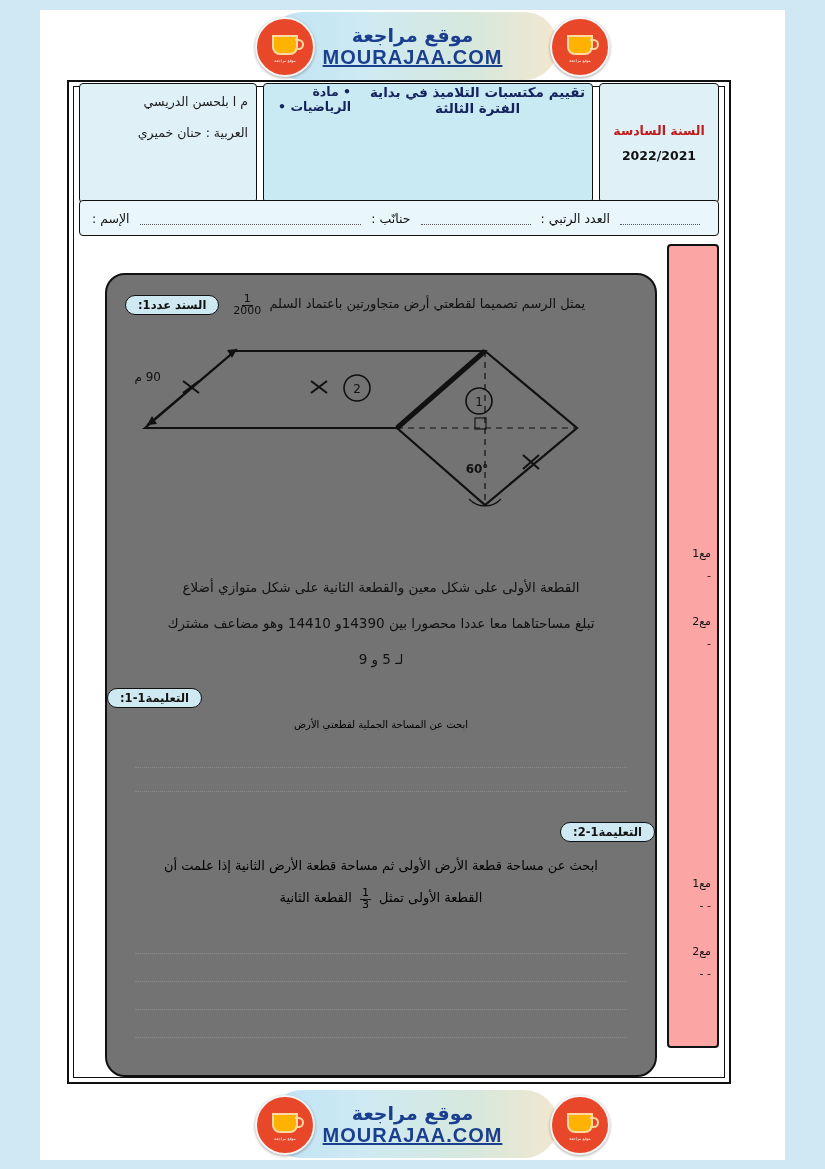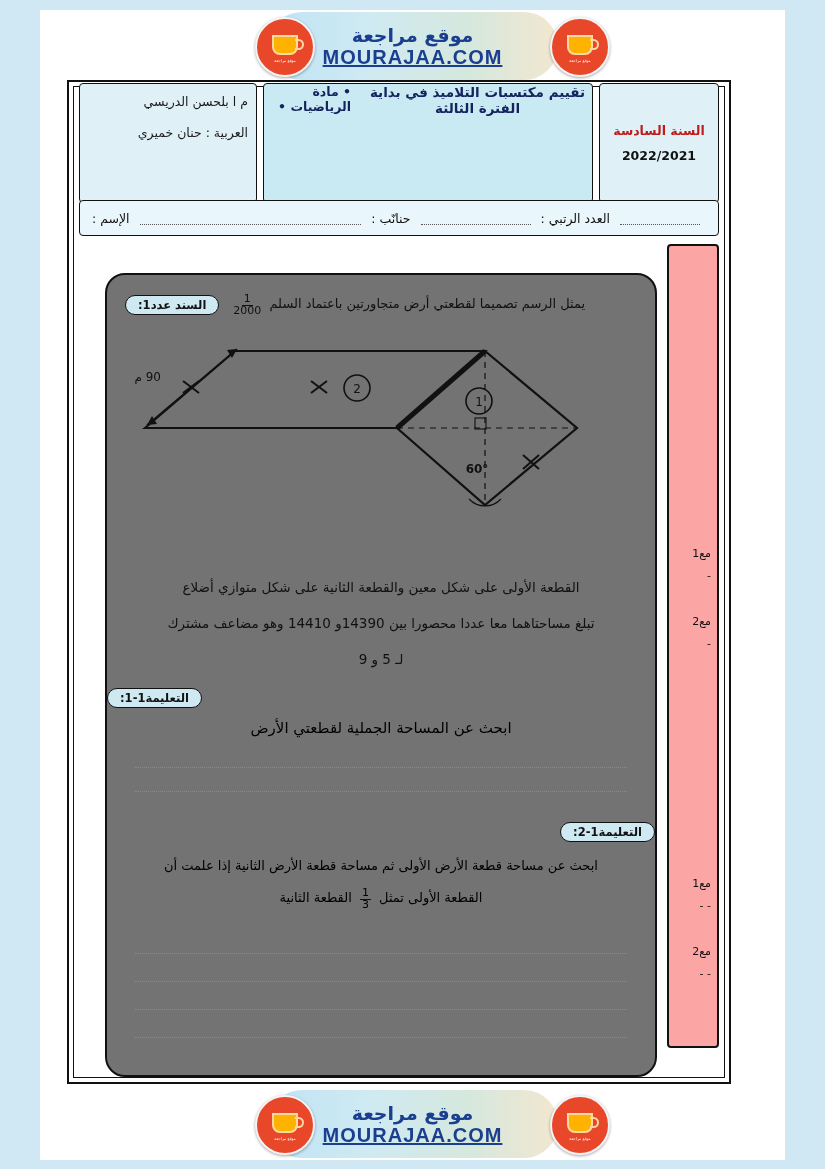--- a/index.html
+++ b/index.html
@@ -125,21 +125,21 @@
   .frac .num{border-bottom:1px solid #111;padding:0 2px;}
 
   .figure{position:absolute;left:18px;top:58px;width:520px;height:230px;}
 
   .para{position:absolute;right:22px;left:22px;font-size:13.5px;color:#111;text-align:center;line-height:1.9;}
   .p1{top:300px;}
   .p2{top:336px;}
   .p3{top:372px;}
 
   .inst1{position:absolute;top:412px;left:0;right:0;text-align:left;}
-  .inst1txt{position:absolute;top:444px;right:22px;left:22px;text-align:center;font-size:15px;}
+  .inst1txt{position:absolute;top:444px;right:22px;left:22px;text-align:center;font-size:10px;}
   .inst2{position:absolute;top:546px;left:0;right:0;text-align:right;}
   .inst2txt{position:absolute;top:578px;right:22px;left:22px;text-align:center;font-size:13px;line-height:2;}
   .inst2txt2{position:absolute;top:612px;right:22px;left:22px;text-align:center;font-size:13px;}
   .answerline{position:absolute;left:28px;right:28px;border-bottom:1px dotted #8a8a8a;height:0;}
 
   
   .fs{font-family:"DejaVu Sans",sans-serif;}
 </style>
 </head>
 <body>

